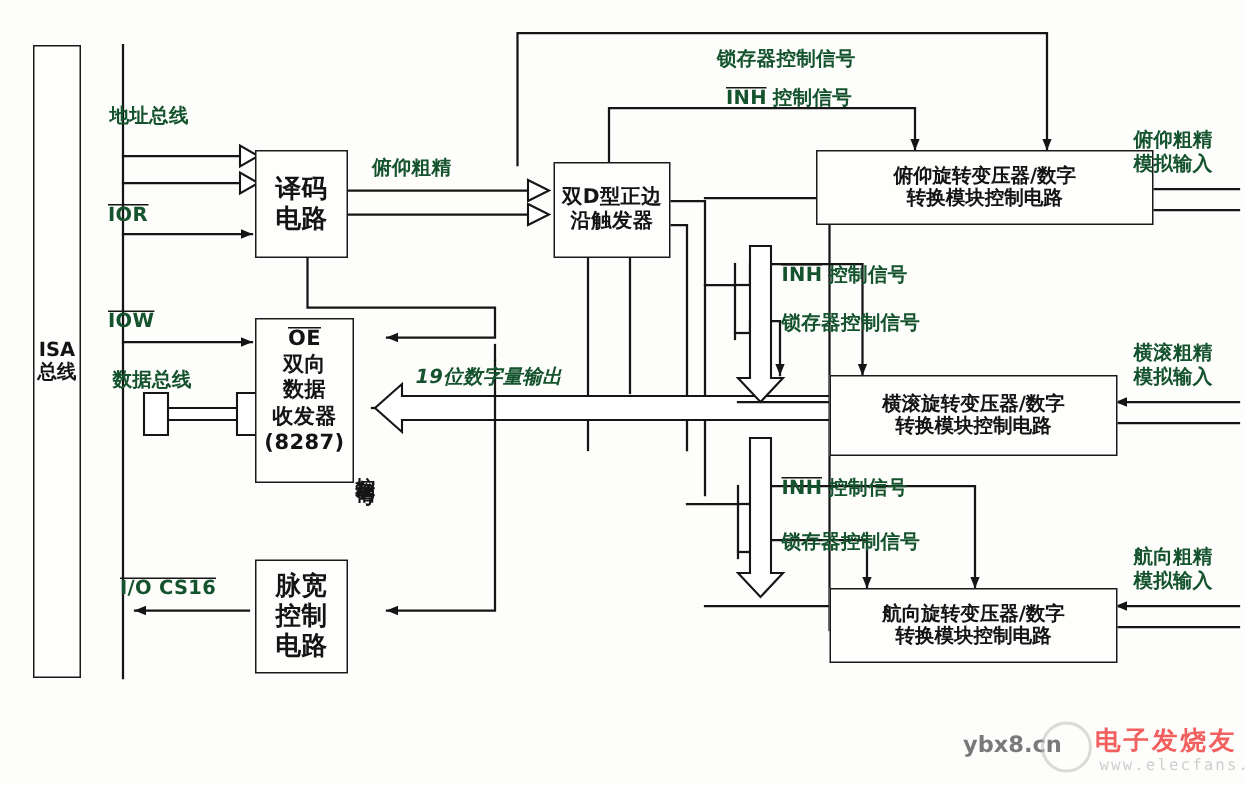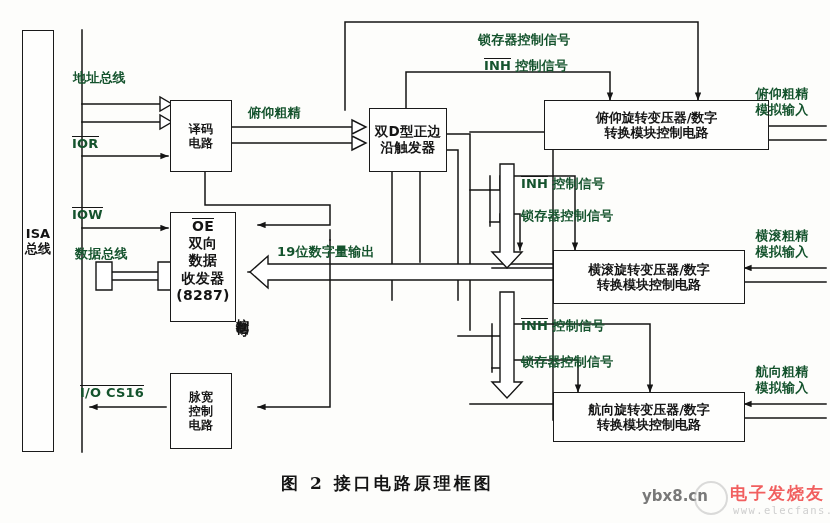--- a/index.html
+++ b/index.html
@@ -40,21 +40,21 @@
     letter-spacing: 0.3px;
   }
   .box .ln { display: block; white-space: nowrap; }
 
   .box-isa {
     font-size: 13px;
     font-weight: bold;
     letter-spacing: 0px;
   }
   .box-decoder, .box-pulse {
-    font-size: 12px;
+    font-size: 17px;
     font-weight: bold;
   }
   .box-xcvr {
     font-size: 14px;
     font-weight: bold;
     justify-content: flex-start;
     padding-top: 4px;
   }
   .box-xcvr .ln { margin: 0.5px 0; }
   .box-ff {
@@ -297,21 +297,21 @@
   </div>
 
   <div class="lbl" style="left:80px; top:385px;">
     <span class="ln ovl">I/O CS16</span>
   </div>
 
   <div class="lbl" style="left:248px; top:105px;">
     <span class="ln">俯仰粗精</span>
   </div>
 
-  <div class="lbl" style="left:277px; top:244px;">
+  <div class="lbl" style="left:277px; top:244px;font-style:italic;">
     <span class="ln">19位数字量输出</span>
   </div>
 
   <div class="vert" style="left:236px; top:308px;">控制信号</div>
 
   <div class="lbl center" style="left:478px; top:32px;">
     <span class="ln">锁存器控制信号</span>
   </div>
   <div class="lbl" style="left:484px; top:58px;">
     <span class="ovl">INH</span><span style="padding-left:4px;">控制信号</span>
@@ -339,20 +339,19 @@
   <div class="lbl center" style="left:741px; top:228px; width:82px;">
     <span class="ln">横滚粗精</span>
     <span class="ln">模拟输入</span>
   </div>
 
   <div class="lbl center" style="left:741px; top:364px; width:82px;">
     <span class="ln">航向粗精</span>
     <span class="ln">模拟输入</span>
   </div>
 
-  <div class="caption" style="left:281px; top:472px;">图 2   接口电路原理框图</div>
 
   <div class="wm wm-left" style="left:642px; top:487px;">ybx8.cn</div>
   <div class="wm-logo-circle" style="left:694px; top:481px;"></div>
   <div class="wm-cn" style="left:730px; top:482px;">电子发烧友</div>
   <div class="wm-url" style="left:733px; top:504px;">www.elecfans.com</div>
 
 </div>
 
 </body></html>

